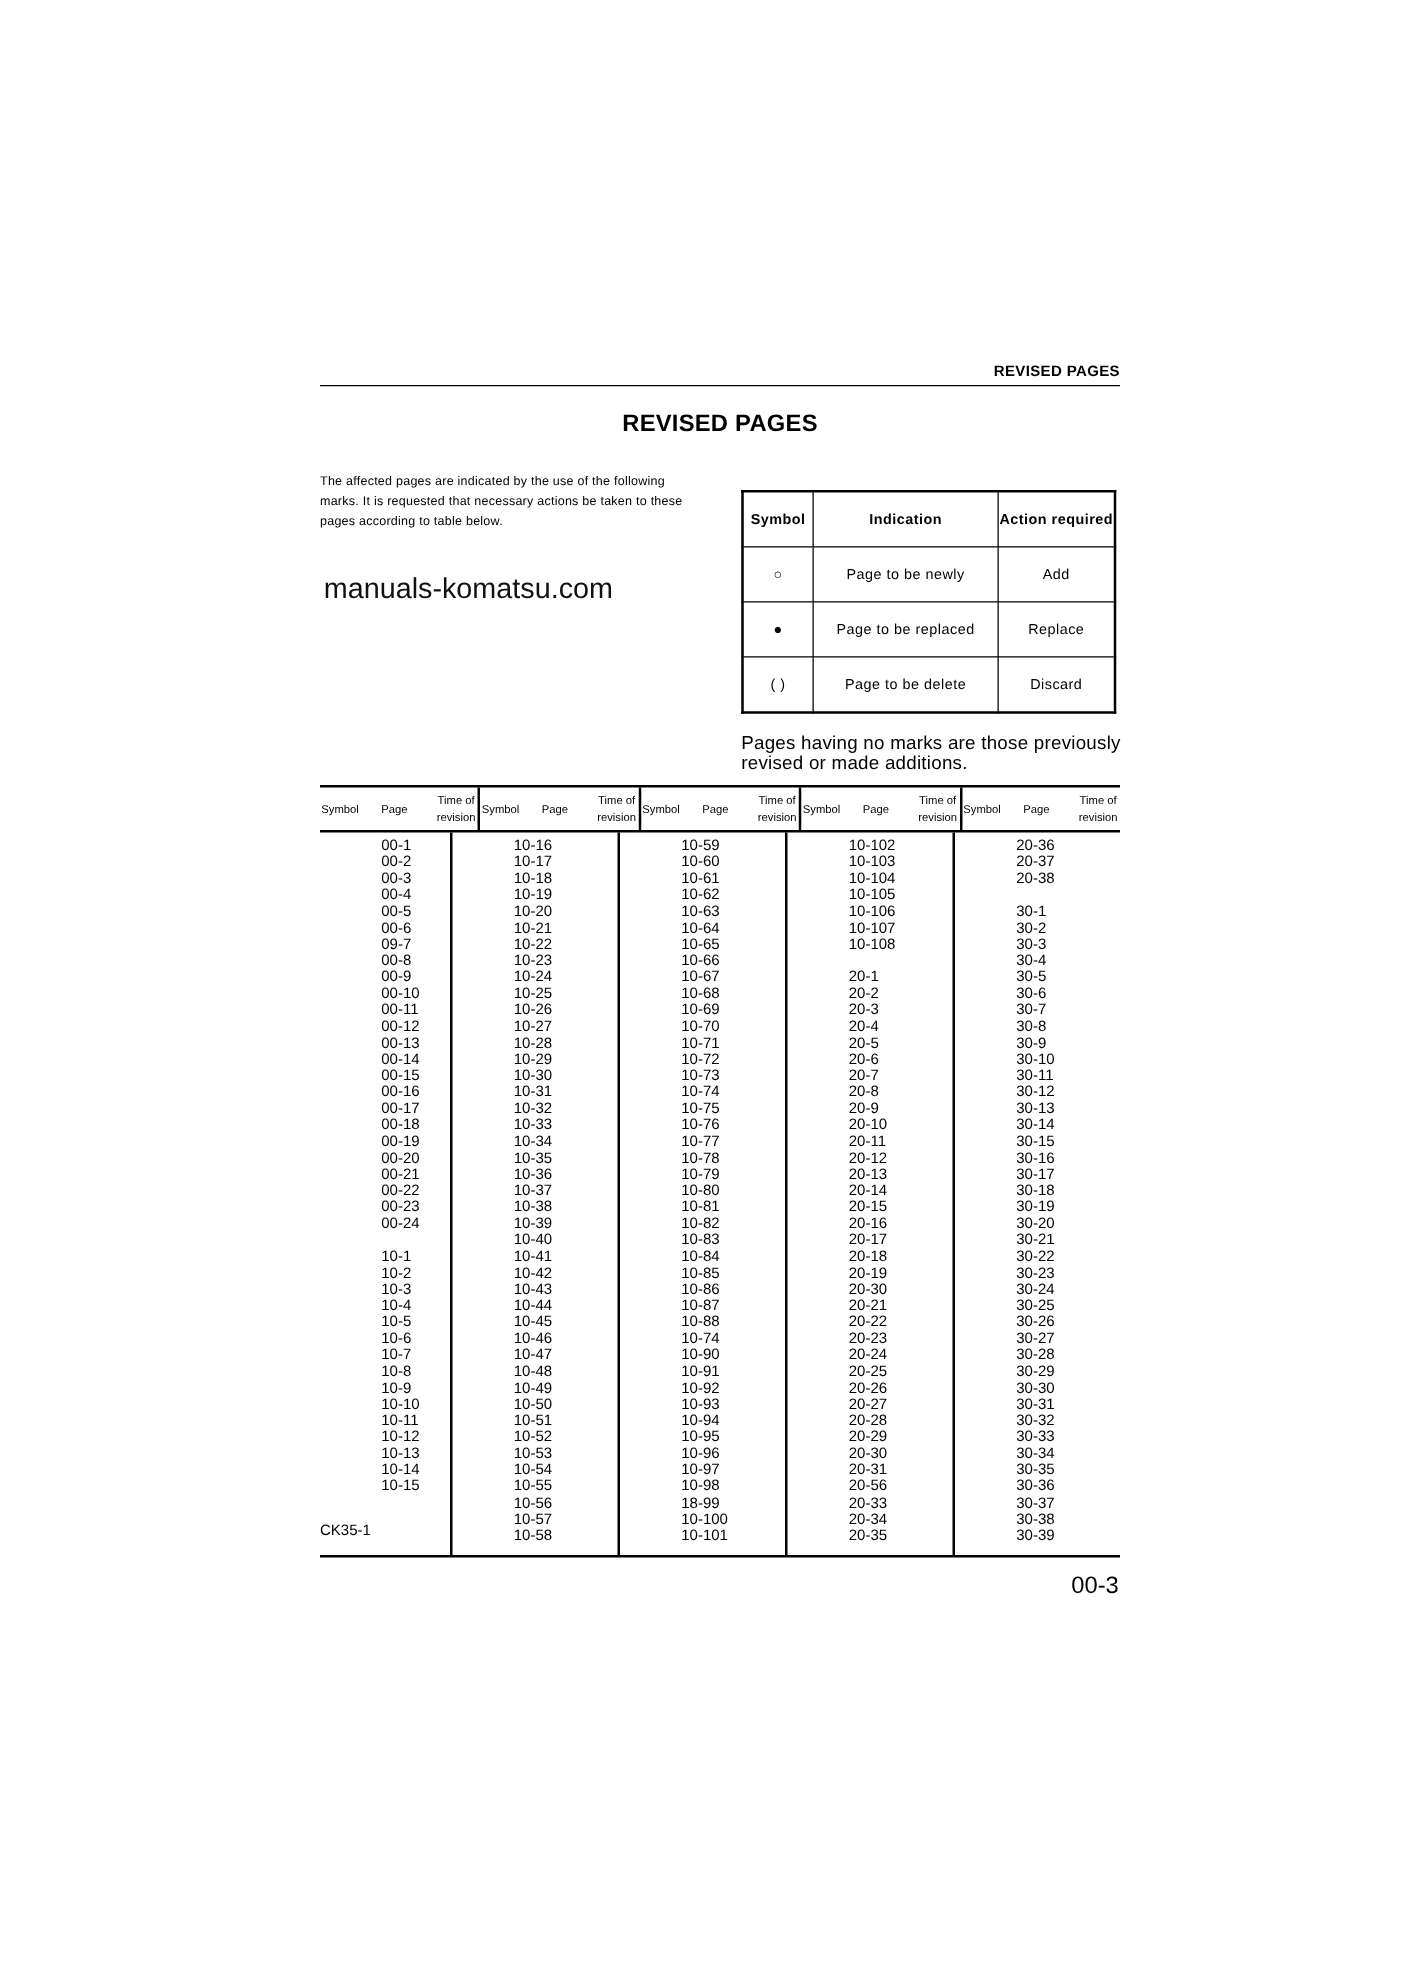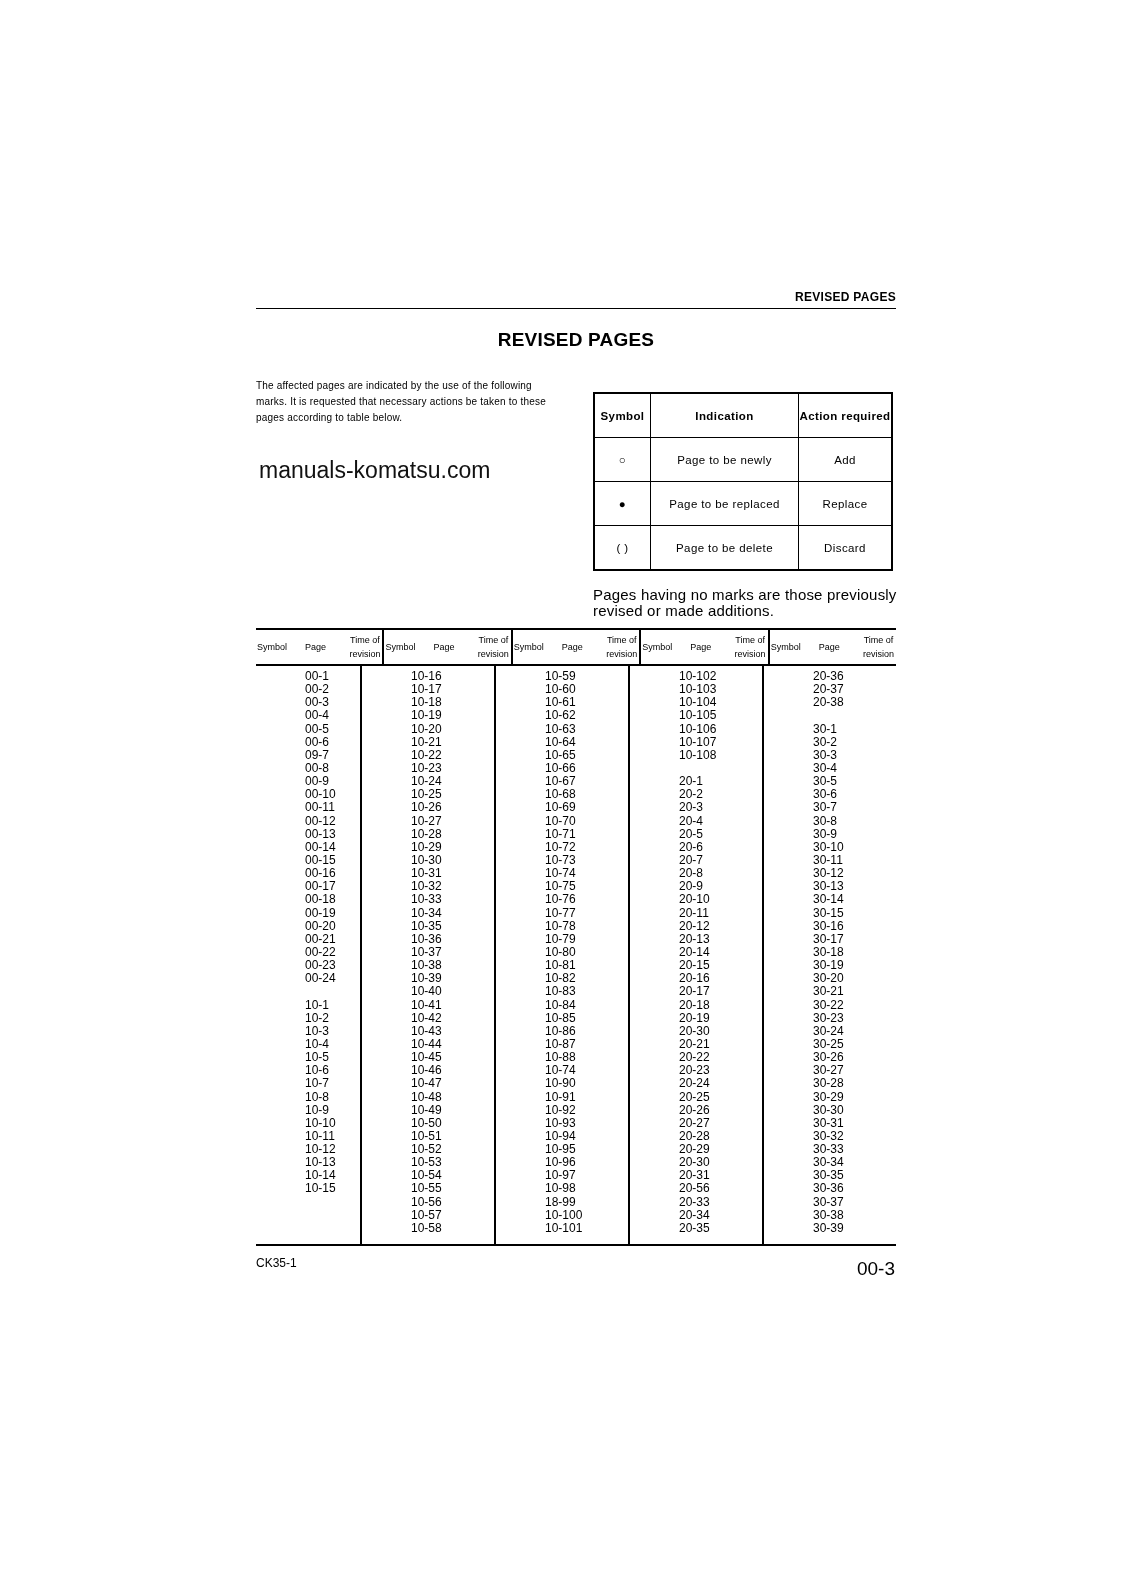--- a/index.html
+++ b/index.html
@@ -21,21 +21,21 @@
   .hgroup + .hgroup { border-left:2px solid #000; }
   .h-sym { position:absolute; left:1px; top:12px; }
   .h-page { position:absolute; left:49px; top:12px; }
   .h-time { position:absolute; right:2px; top:3px; text-align:center; line-height:14px; }
   #rev-body { position:absolute; left:0; top:36px; width:640px; height:578px; display:flex; }
   .col { width:128px; position:relative; }
   .col + .col { border-left:2px solid #000;padding-left:28px; }
   .col .entries { position:absolute; left:49px; top:4px; font-size:12px; line-height:13.15px; }
   .entry { height:13.15px; white-space:nowrap; }
   .gap { height:13.15px; }
-  #footer-model { left:256px; top:1256px; font-size:12px; }
+  #footer-model { left:256px; top:1217px; font-size:12px; }
   #footer-page { left:780px; top:1258px; width:115px; text-align:right; font-size:19px; }
 </style>
 </head>
 <body>
 
 <div class="abs" id="running-head">REVISED PAGES</div>
 <div class="abs" id="head-rule"></div>
 <div class="abs" id="title">REVISED PAGES</div>
 
 <div class="abs" id="intro">The affected pages are indicated by the use of the following marks. It is requested that necessary actions be taken to these pages according to table below.</div>

